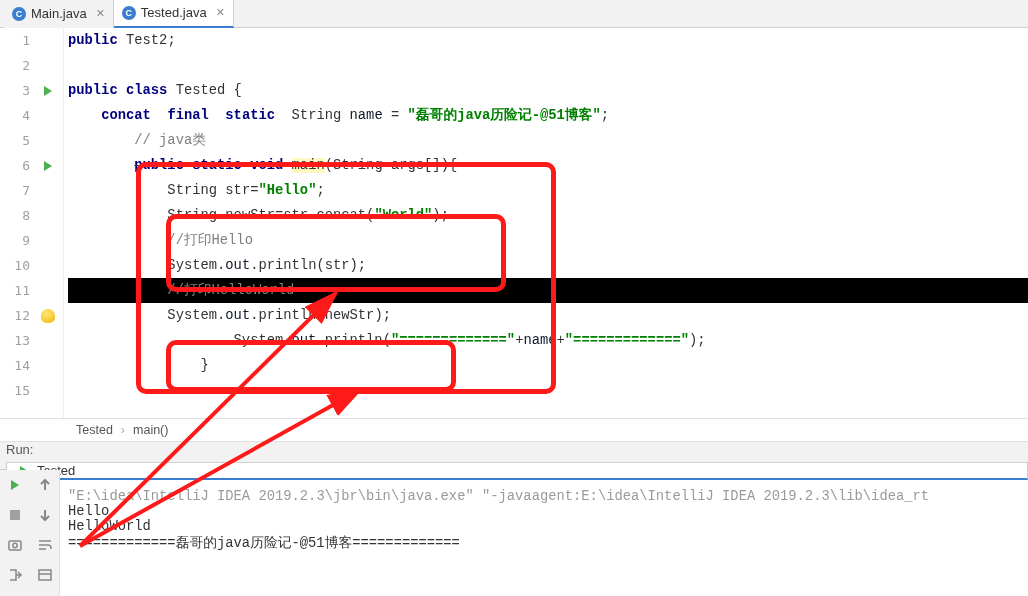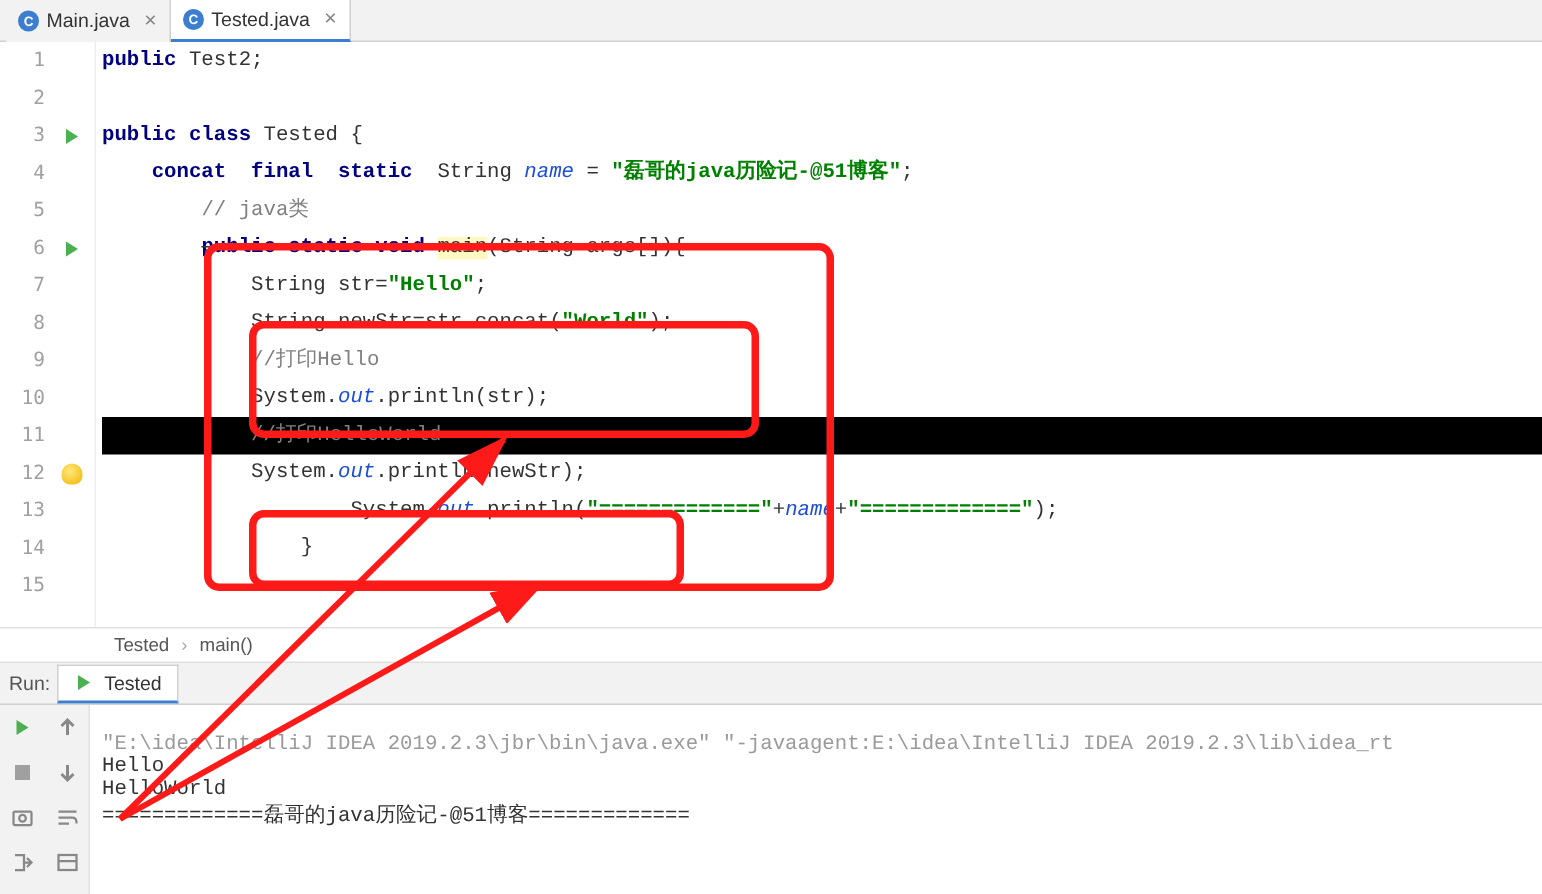--- a/index.html
+++ b/index.html
@@ -98,21 +98,21 @@
   .line {
     height: 25px;
     line-height: 25px;
     white-space: pre;
     position: relative;
   }
   .line.hl { background: #000000; }
   .kw   { color: #000080; font-weight: bold; }
   .str  { color: #008000; font-weight: bold; }
   .cmt  { color: #808080; }
-  .fld  { color: #1d4ed8; font-style: italic; }
+  .fld  { color: #0f172a; }
   .wstr { color: #008000; font-weight: bold; }
   .bg-hl { background: #fef9c3; }
   .strike { text-decoration: line-through; }
   
   .overlay { position: absolute; inset: 0; pointer-events: none; }
   .redbox {
     position: absolute;
     border: 5px solid #ff1a1a;
     border-radius: 10px;
   }
@@ -124,26 +124,27 @@
     border-bottom: 1px solid #e0e0e0;
     padding-left: 76px;
     gap: 8px;
     color: #555;
     font-size: 12.5px;
     background: #fff;
   }
   .crumb .chev { color: #aaa; }
   
   .run-head {
-    display: flex; align-items: center;
+    display: flex; 
     height: 28px;
     border-bottom: 1px solid #d0d0d0;
     padding-left: 6px;
     gap: 5px;
     background: #f2f2f2;
+    flex-direction: column;
   }
   .run-label { color: #555; }
   .run-tab {
     display: flex; align-items: center; gap: 6px;
     background: #fff;
     height: 26px;
     padding: 0 10px;
     border: 1px solid #d0d0d0;
     border-bottom: 2px solid #3b7ed0;
   }

